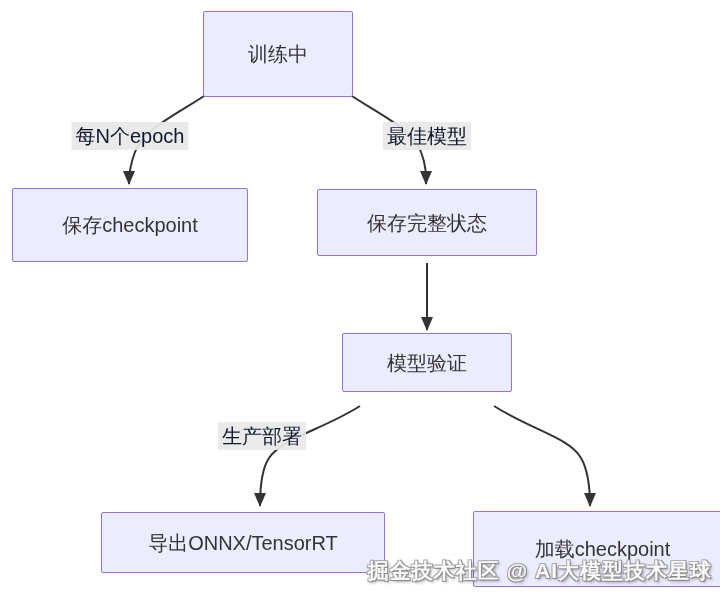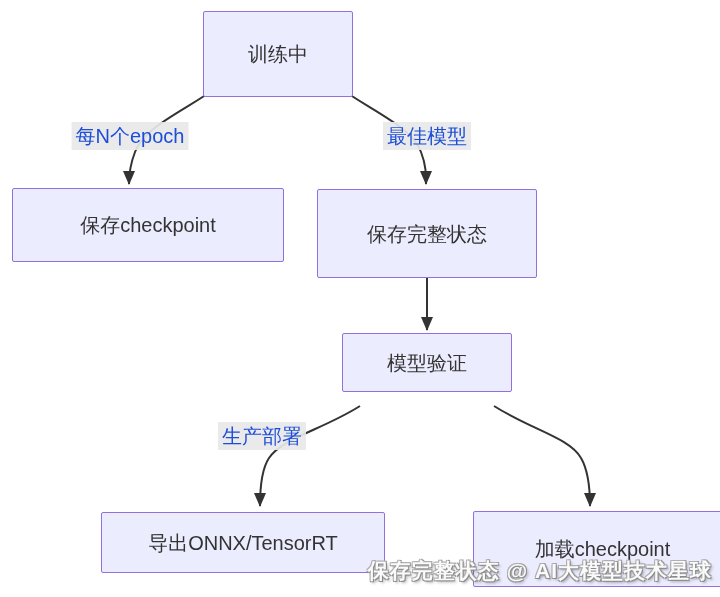--- a/index.html
+++ b/index.html
@@ -34,29 +34,29 @@
     box-sizing: border-box;
     color: #333333;
     font-size: 20px;
     line-height: 1.2;
     white-space: nowrap;
   }
   .edge-label {
     position: absolute;
     transform: translate(-50%, -50%);
     background: rgba(232, 232, 232, 0.92);
-    color: #1d4ed8;
+    color: #0f172a;
     font-size: 20px;
     line-height: 1.1;
     padding: 3px 4px;
     white-space: nowrap;
   }
   .node-training        { left: 203px; top: 11px;  width: 150px; height: 86px; }
-  .node-save-checkpoint { left: 12px;  top: 188px; width: 272px; height: 74px; }
-  .node-save-full-state { left: 317px; top: 189px; width: 220px; height: 89px; }
+  .node-save-checkpoint { left: 12px;  top: 188px; width: 236px; height: 74px; }
+  .node-save-full-state { left: 317px; top: 189px; width: 220px; height: 67px; }
   .node-model-validation{ left: 342px; top: 333px; width: 170px; height: 59px; }
   .node-export-onnx     { left: 101px; top: 512px; width: 284px; height: 61px; }
   .node-load-checkpoint { left: 473px; top: 511px; width: 259px; height: 76px; }
 
   .label-epoch            { left: 130px; top: 136px; }
   .label-best-model       { left: 427px; top: 136px; }
   .label-production       { left: 262px; top: 436px; }
   .label-continue-training{ left: 591px; top: 458px; }
 
   .watermark {
@@ -110,15 +110,15 @@
     <span>导出ONNX/TensorRT</span>
   </div>
   <div class="node node-load-checkpoint">
     <span>加载checkpoint</span>
   </div>
 
   <div class="edge-label label-epoch">每N个epoch</div>
   <div class="edge-label label-best-model">最佳模型</div>
   <div class="edge-label label-production">生产部署</div>
 
-  <div class="watermark">保存完整状态 @ AI大模型技术星球</div>
+  <div class="watermark">掘金技术社区 @ AI大模型技术星球</div>
 
 </div>
 
 </body></html>

